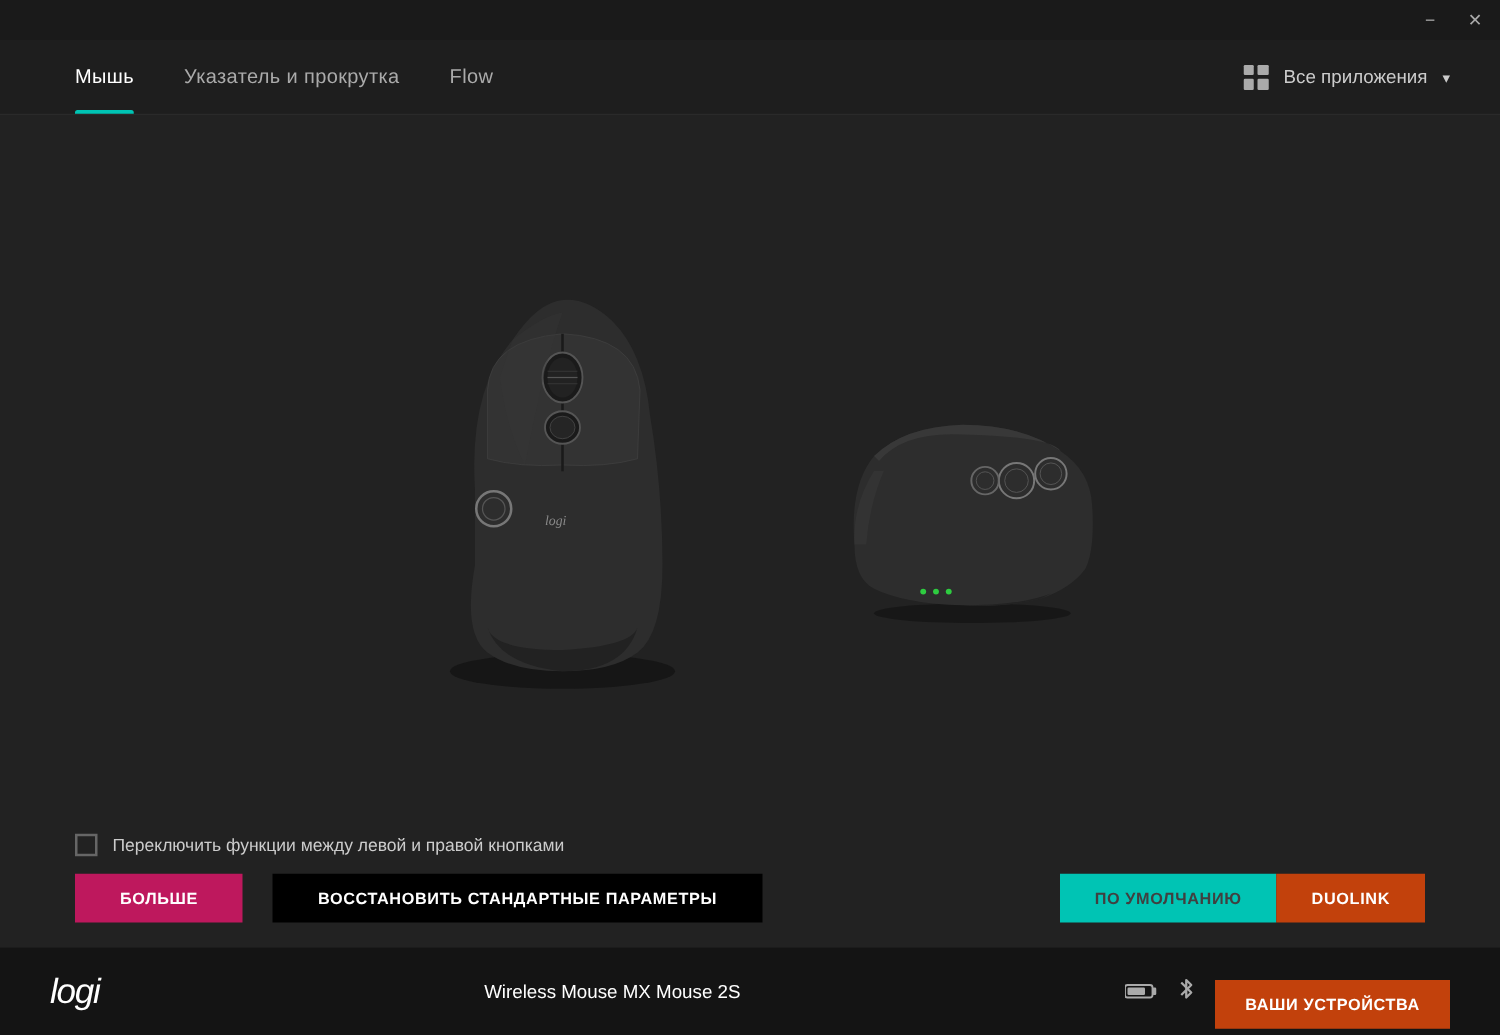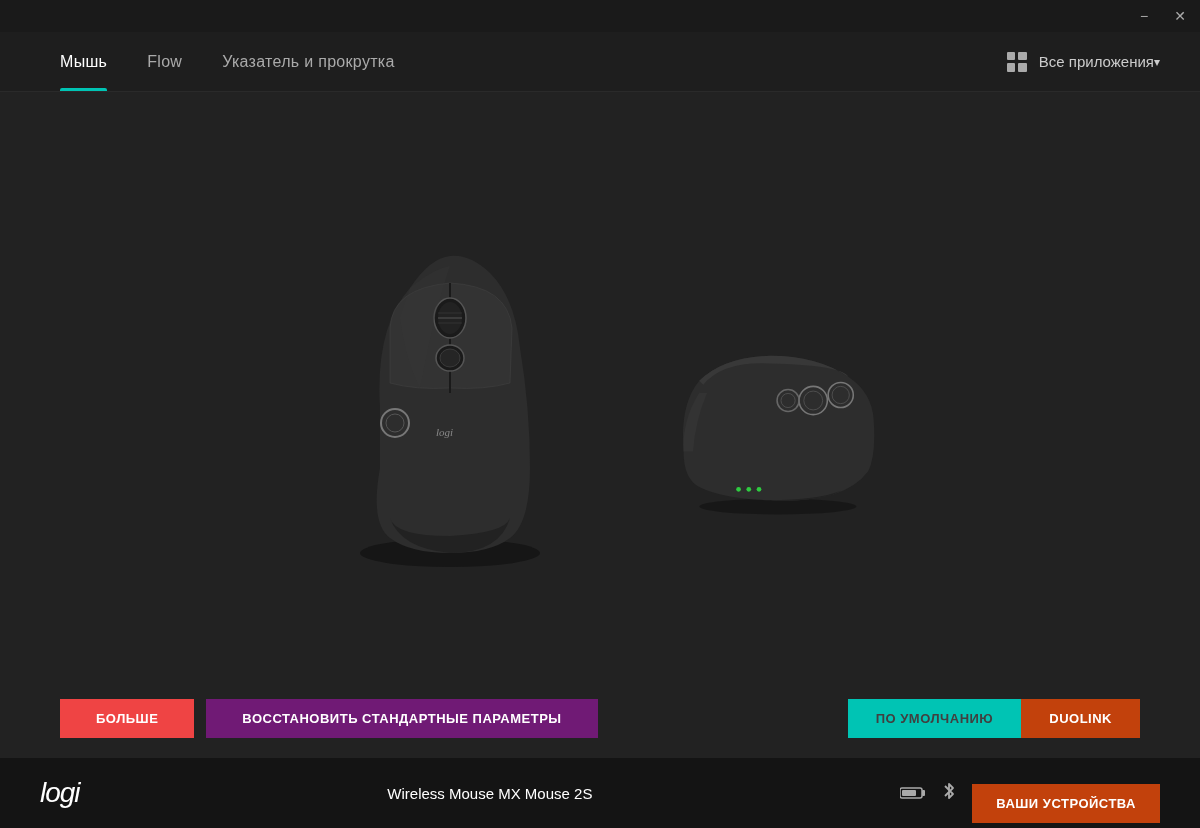--- a/index.html
+++ b/index.html
@@ -82,21 +82,21 @@
       width: 20px;
       height: 20px;
     }
     .grid-cell {
       background: #aaa;
       border-radius: 1px;
     }
     .apps-dropdown {
       display: flex;
       align-items: center;
-      gap: 0;
+      gap: 12px;
       color: #ccc;
       font-size: 15px;
       cursor: pointer;
     }
     .chevron {
       font-size: 12px;
     }
 
     
     .main-content {
@@ -155,39 +155,39 @@
     .checkbox-label {
       font-size: 14px;
       color: #cccccc;
     }
     .buttons-row {
       display: flex;
       align-items: center;
       width: 100%;
     }
     .btn-more {
-      background: #ef4444;
+      background: #be185d;
       border: none;
       color: #fff;
       font-size: 13px;
       font-weight: 600;
       letter-spacing: 0.5px;
       padding: 12px 36px;
       cursor: pointer;
       text-transform: uppercase;
     }
     .btn-restore {
-      background: #701a75;
+      background: #000000;
       border: none;
       color: #fff;
       font-size: 13px;
       font-weight: 600;
       letter-spacing: 0.5px;
       padding: 12px 36px;
-      margin-left: 12px;
+      margin-left: 24px;
       cursor: pointer;
       text-transform: uppercase;
     }
     .btn-group-right {
       margin-left: auto;
       display: flex;
     }
     .btn-default {
       background: #00c4b4;
       border: none;
@@ -264,22 +264,22 @@
 </head>
 <body>
 
 <div class="title-bar">
   <button class="title-bar-btn">−</button>
   <button class="title-bar-btn">✕</button>
 </div>
 
 <div class="tab-bar">
   <div class="tab-item active">Мышь</div>
+  <div class="tab-item">Указатель и прокрутка</div>
   <div class="tab-item">Flow</div>
-  <div class="tab-item">Указатель и прокрутка</div>
 
   <div class="tab-bar-right">
     <div class="grid-icon">
       <div class="grid-cell"></div>
       <div class="grid-cell"></div>
       <div class="grid-cell"></div>
       <div class="grid-cell"></div>
     </div>
     <div class="apps-dropdown">
       <span>Все приложения</span>
@@ -342,20 +342,24 @@
 
       <circle cx="100" cy="188" r="3" fill="#2ecc40"></circle>
       <circle cx="113" cy="188" r="3" fill="#2ecc40"></circle>
       <circle cx="126" cy="188" r="3" fill="#2ecc40"></circle>
 
       <path d="M50,185 Q80,200 140,202 Q200,202 230,190 L220,195 Q180,205 140,202 Q80,200 50,185 Z" fill="#222"></path>
     </svg>
   </div>
 
   <div class="bottom-controls">
+    <div class="checkbox-row">
+      <div class="checkbox-box"></div>
+      <span class="checkbox-label">Переключить функции между левой и правой кнопками</span>
+    </div>
     <div class="buttons-row">
       <button class="btn-more">БОЛЬШЕ</button>
       <button class="btn-restore">ВОССТАНОВИТЬ СТАНДАРТНЫЕ ПАРАМЕТРЫ</button>
       <div class="btn-group-right">
         <button class="btn-default">ПО УМОЛЧАНИЮ</button>
         <button class="btn-duolink">DUOLINK</button>
       </div>
     </div>
   </div>
 </div>

